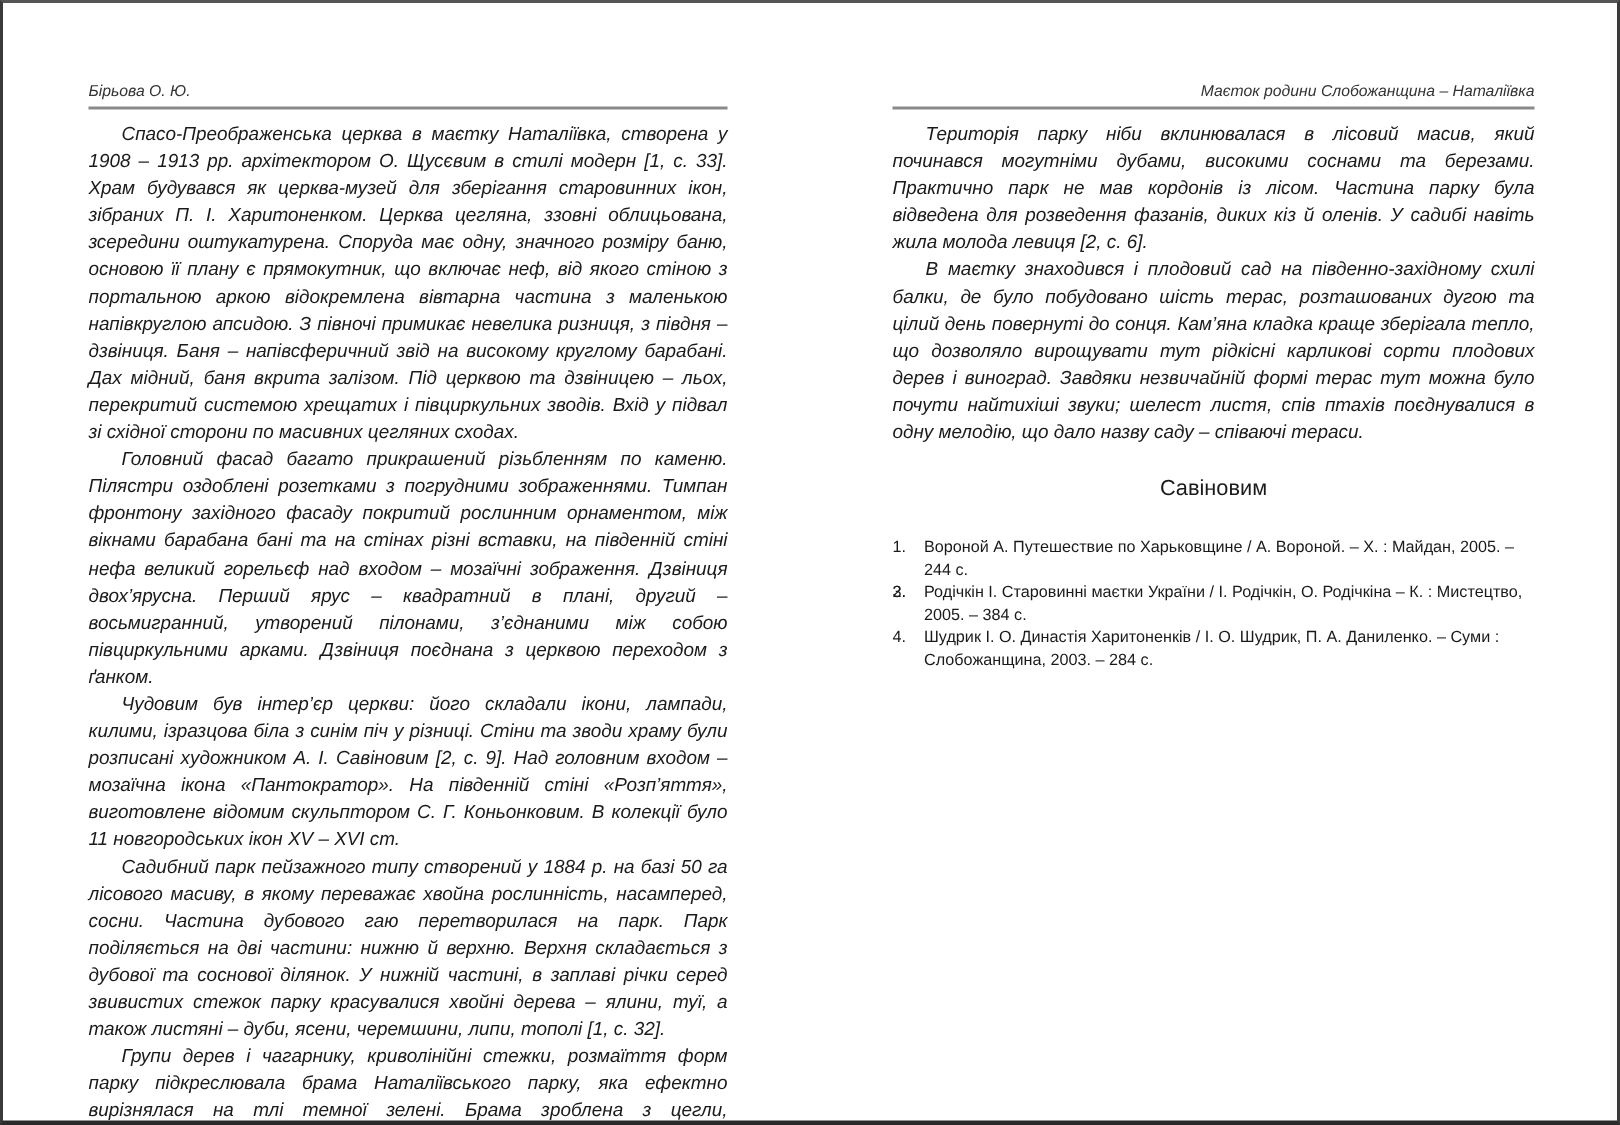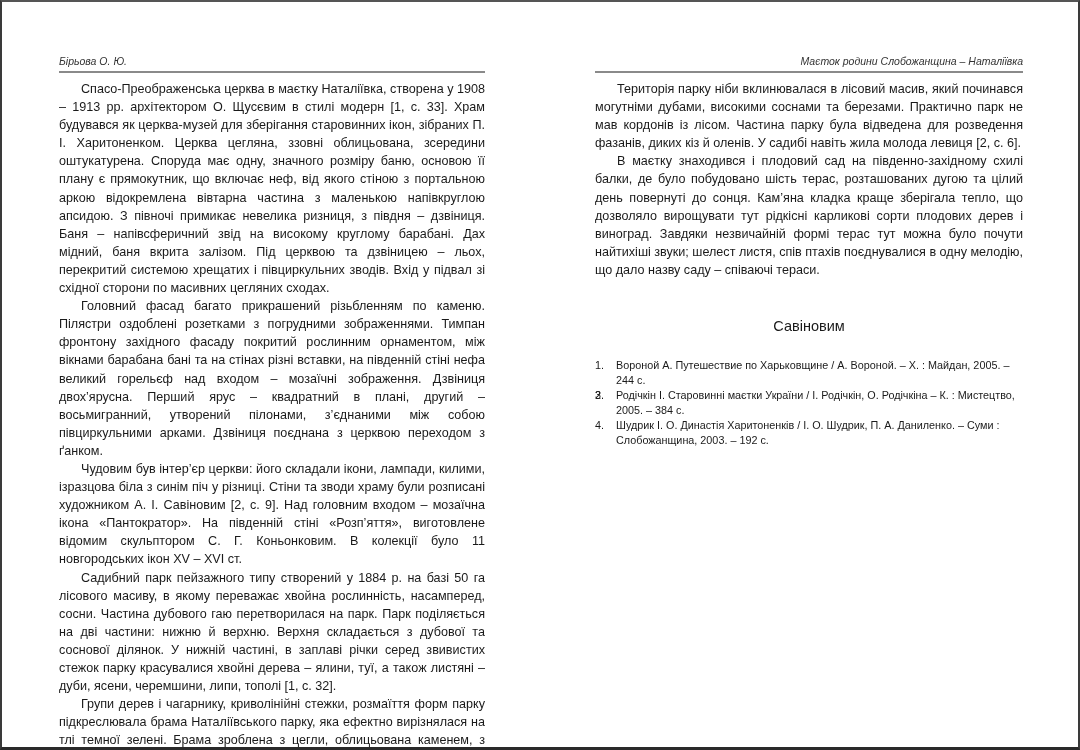--- a/index.html
+++ b/index.html
@@ -30,21 +30,21 @@
     .page.right .running-head { text-align: right; }
     .head-rule {
       position: absolute; top: 33px; left: 0; right: 0; height: 2px;
       background: #8a8a8a;
     }
     .body-text {
       position: absolute; top: 42px; left: 0; right: 0;
       font-size: 12.6px; line-height: 18.1px;
       text-align: justify;
     }
-    .body-text p { margin: 0; text-indent: 22px; }
+    .body-text p { margin: 0; text-indent: 22px; font-style: italic; }
     .lit-heading {
       position: absolute; top: 278px; left: 0; right: 0;
       text-align: center; font-size: 14.5px; line-height: 20px;
       color: #1a1a1a;
     }
     .refs {
       position: absolute; top: 320px; left: 0; right: 0;
       margin: 0; padding: 0; list-style: none;
       font-size: 10.8px; line-height: 15px;
     }
@@ -89,19 +89,19 @@
       </li>
       <li>
         <span class="num">2.</span>
       </li>
       <li>
         <span class="num">3.</span>
         <span>Родічкін І. Старовинні маєтки України / І. Родічкін, О. Родічкіна – К. : Мистецтво, 2005. – 384 с.</span>
       </li>
       <li>
         <span class="num">4.</span>
-        <span>Шудрик І. О. Династія Харитоненків / І. О. Шудрик, П. А. Даниленко. – Суми : Слобожанщина, 2003. – 192 с.</span>
+        <span>Шудрик І. О. Династія Харитоненків / І. О. Шудрик, П. А. Даниленко. – Суми : Слобожанщина, 2003. – 284 с.</span>
       </li>
     </ol>
     <div class="folio">61</div>
   </div>
 
 </div>
 
 </body></html>

